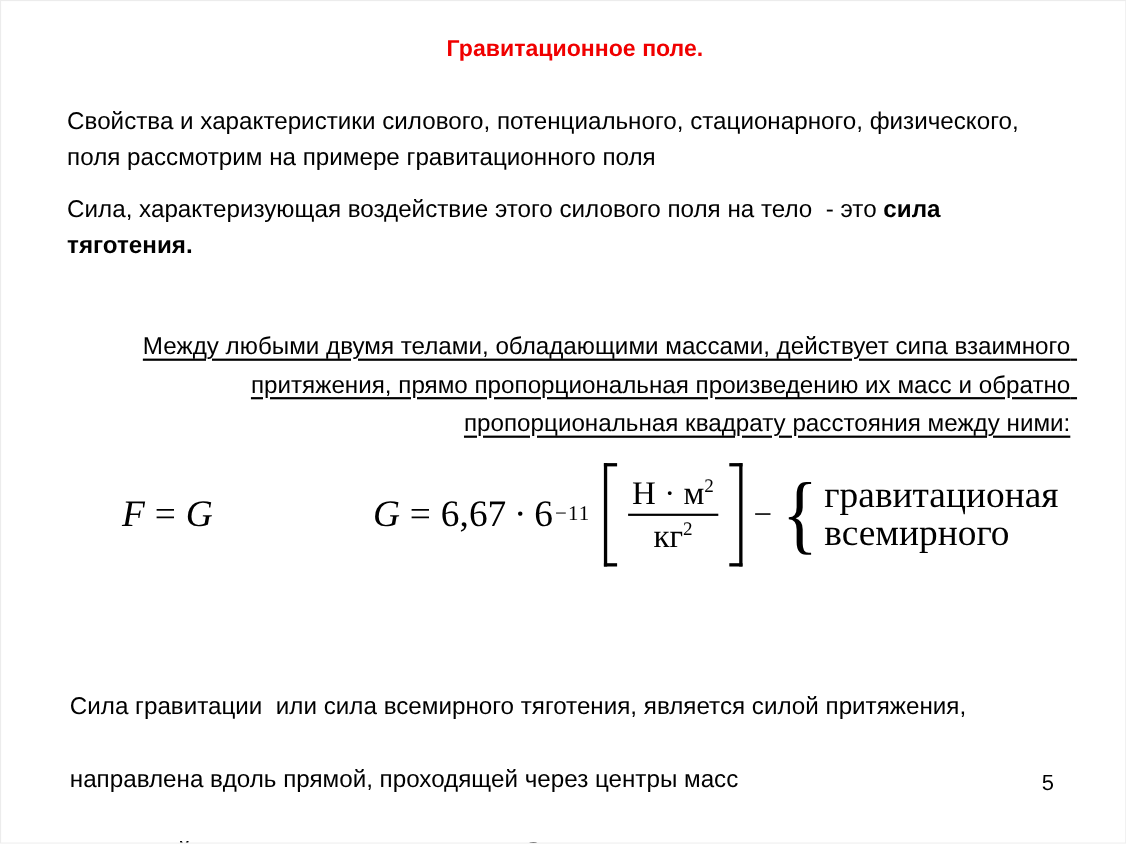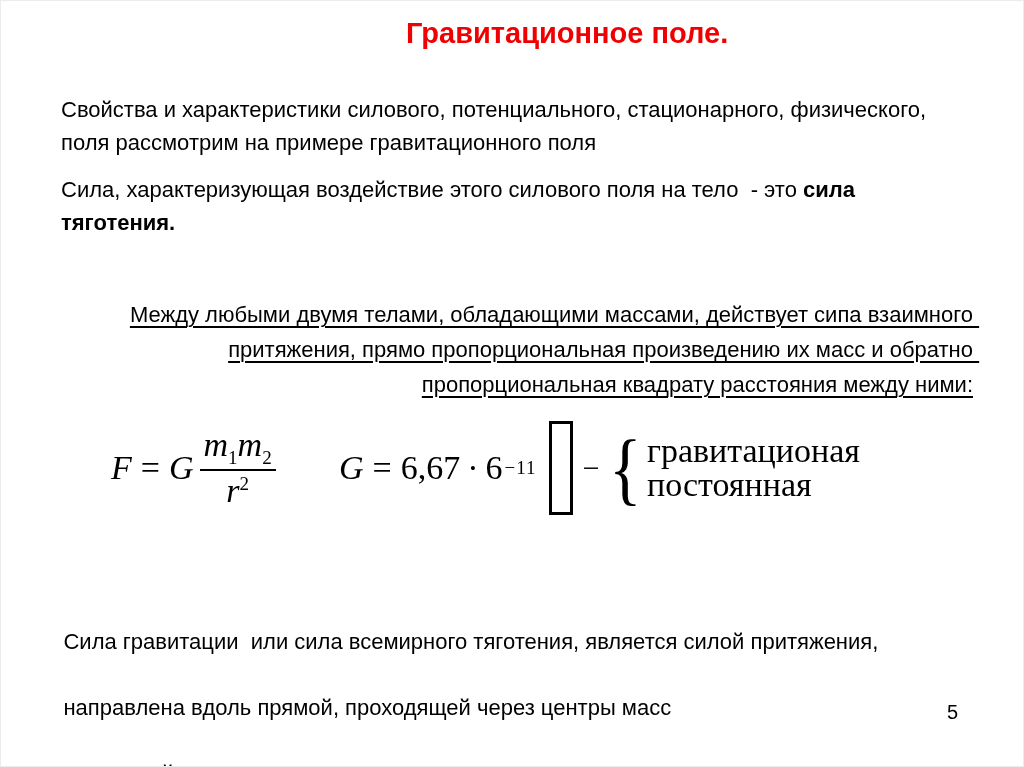--- a/index.html
+++ b/index.html
@@ -2,22 +2,22 @@
 <html><head>
 <meta charset="utf-8">
 <style>
   html,body { margin:0; padding:0; background:#fff; }
   .slide {
     position:relative; width:1024px; height:767px; background:#ffffff;
     font-family:"Liberation Sans", sans-serif; color:#000;
     border:1px solid #ececec; box-sizing:border-box; overflow:hidden;
   }
   .title {
-    position:absolute; top:16px; left:405px;
-    font-size:29px; font-weight:bold; color:#f00000; white-space:nowrap;
+    position:absolute; top:32px; left:405px;
+    font-size:21px; font-weight:bold; color:#f00000; white-space:nowrap;
   }
   .para {
     position:absolute; font-size:22px; line-height:33px;
     white-space:pre-wrap; margin:0;
   }
   .p-intro      { top:92px;  left:60px; width:912px; }
   .p-force      { top:172px; left:60px; width:912px; }
   .p-force .bold{ font-weight:bold; }
   .p-law-intro  { top:252px; left:60px; width:912px; }
   .p-law {
@@ -64,40 +64,40 @@
 
   <p class="para p-intro">Свойства и характеристики силового, потенциального, стационарного, физического, поля рассмотрим на примере гравитационного поля</p>
 
 
   <p class="para p-law">Между любыми двумя телами, обладающими массами, действует сипа взаимного притяжения, прямо пропорциональная произведению их масс и обратно пропорциональная квадрату расстояния между ними:</p>
 
   <div class="formula f-newton">
     <span class="var">F</span>
     <span class="op">=</span>
     <span class="var">G</span>
-    <span class="frac">
-      <span class="num"><span class="var">m</span><sub>1</sub><span class="var">m</span><sub>2</sub></span>
-      <span class="den"><span class="var">r</span><sup>2</sup></span>
-    </span>
   </div>
 
   <div class="formula f-constant">
     <span class="var">G</span>
     <span class="op">=</span>
     <span>6,67</span>
     <span class="mdot">·</span>
     <span>6</span>
       <span class="exp">−11</span>
     <span class="bracket left"></span>
+    <span class="frac unit-frac">
+      <span class="num"><span>Н · м</span><sup>2</sup></span>
+      <span class="den"><span>кг</span><sup>2</sup></span>
+    </span>
     <span class="bracket right"></span>
     <span class="dash">−</span>
     <span class="brace">{</span>
     <span class="brace-label">
       <span>гравитационая</span><br>
-      <span>постоянная</span>
+      <span>всемирного</span>
     </span>
   </div>
 
   <p class="para p-conclusion">
     <span>Сила гравитации  или сила всемирного тяготения, является силой притяжения,</span><br>
     <span>направлена вдоль прямой, проходящей через центры масс</span><br>
     <span>взаимодействующих тел.</span><span class="conclusion-gap"></span><span>Следовательно,  это центральная сила.</span>
   </p>
 
   <div class="page-number">5</div>

